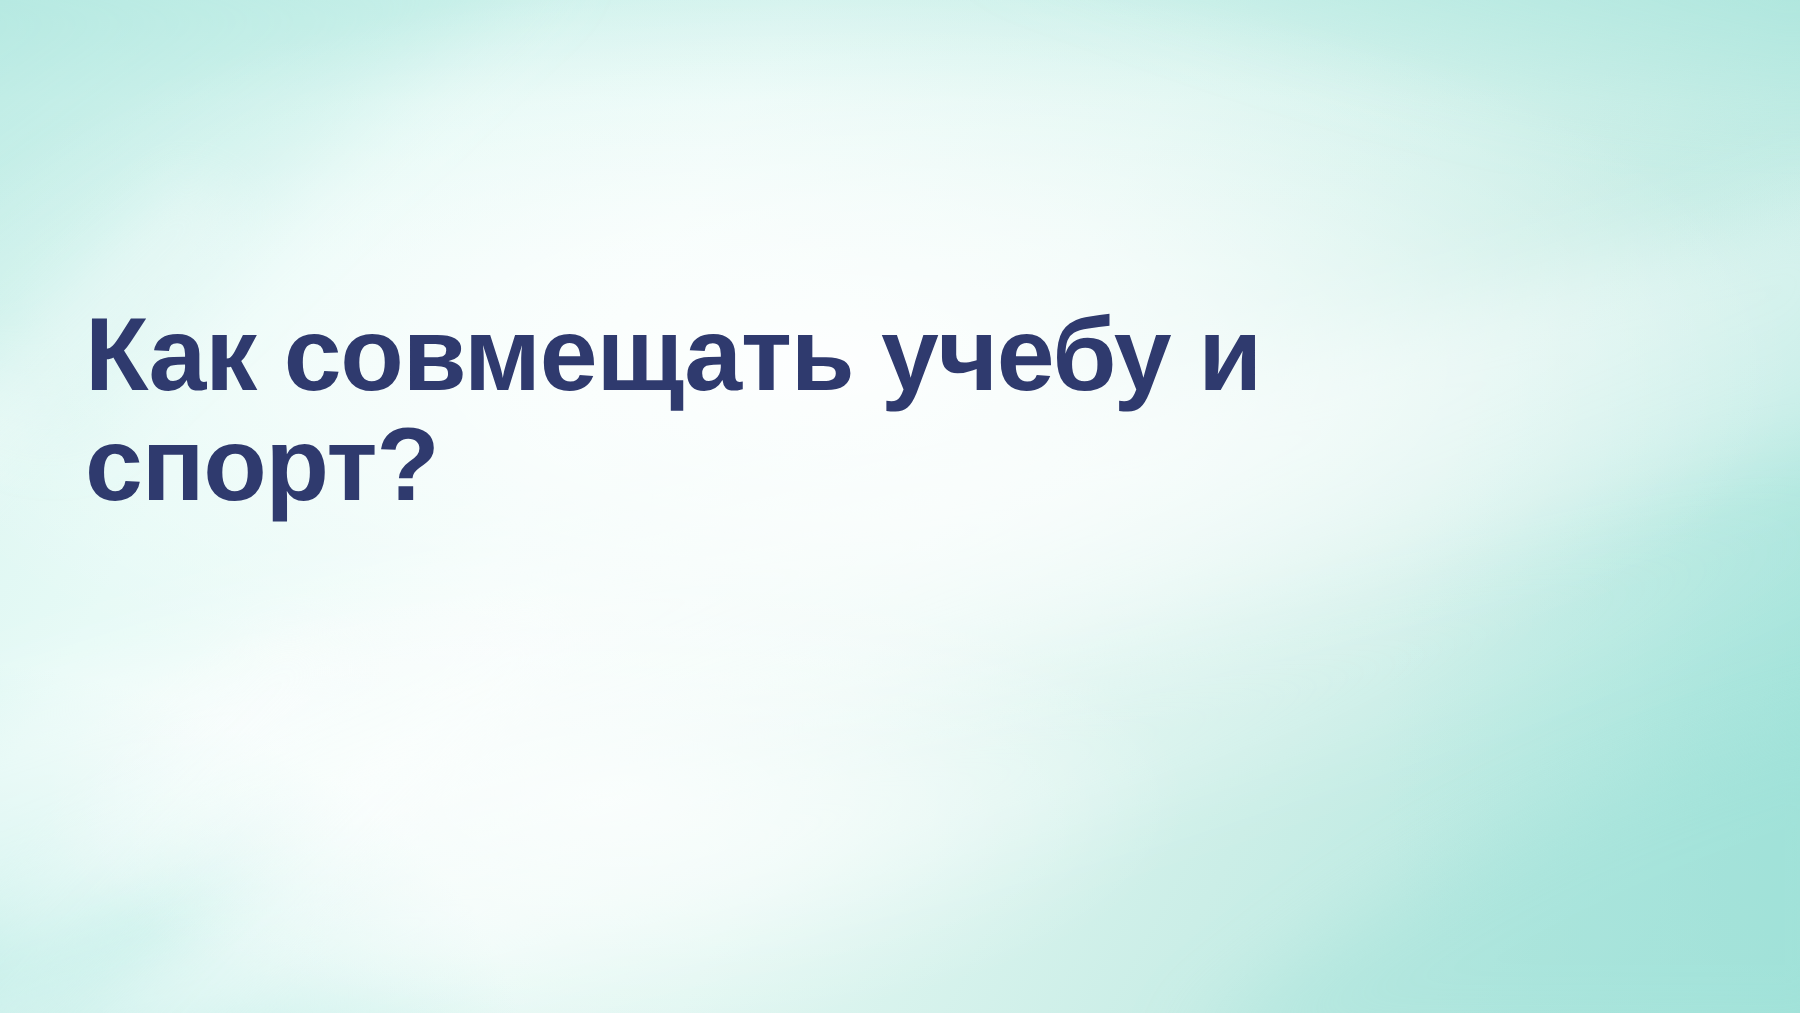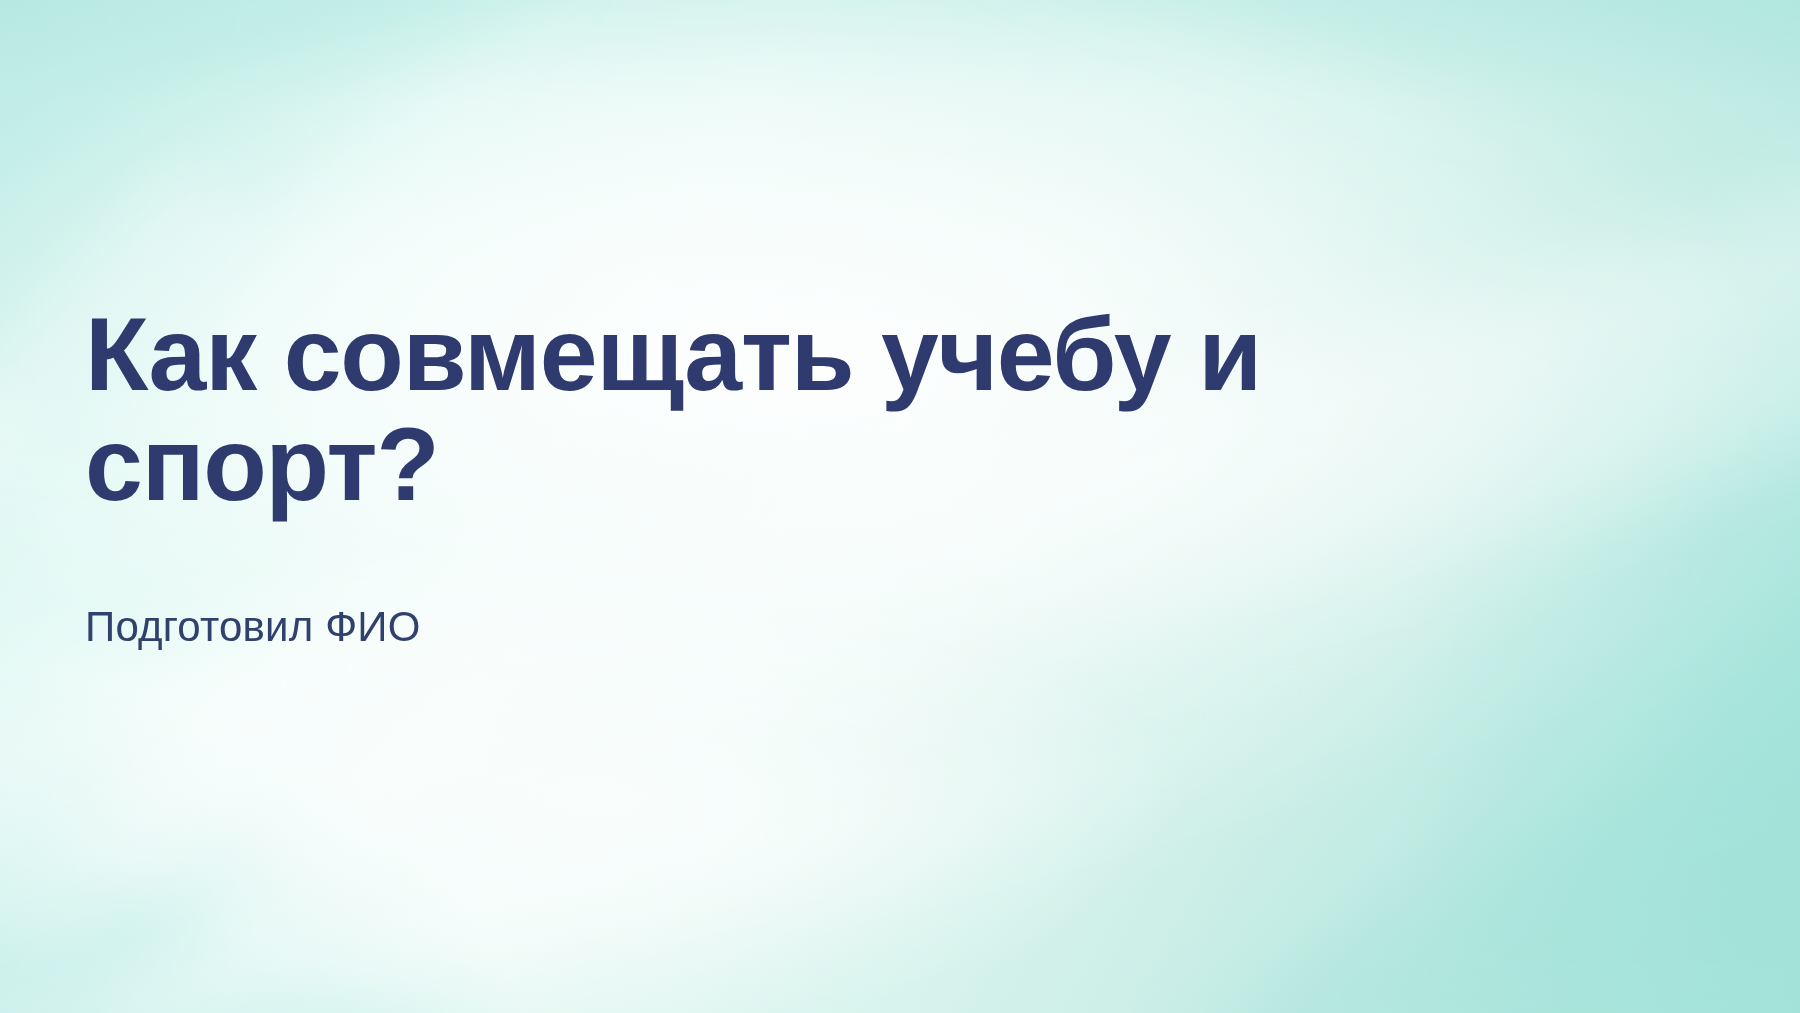--- a/index.html
+++ b/index.html
@@ -177,16 +177,15 @@
     <path d="M -180,540 L 180,170 L 250,210 L -120,590 Z" fill="#ffffff" opacity="0.22" filter="url(#softBlur)"></path>
 
     <path d="M 1180,1060 C 1380,880 1620,760 1880,700 L 1880,1060 Z" fill="#9adfd6" opacity="0.35" filter="url(#softBlur2)"></path>
   </svg>
 
   <div class="bg-layer bg-glow-main"></div>
   <div class="bg-layer bg-glow-low"></div>
 
   <div class="content">
     <h1 class="slide-title">Как совмещать учебу и спорт?</h1>
-    <p class="slide-subtitle">Подготовил ФИО</p>
   </div>
 
 </div>
 
 </body></html>

